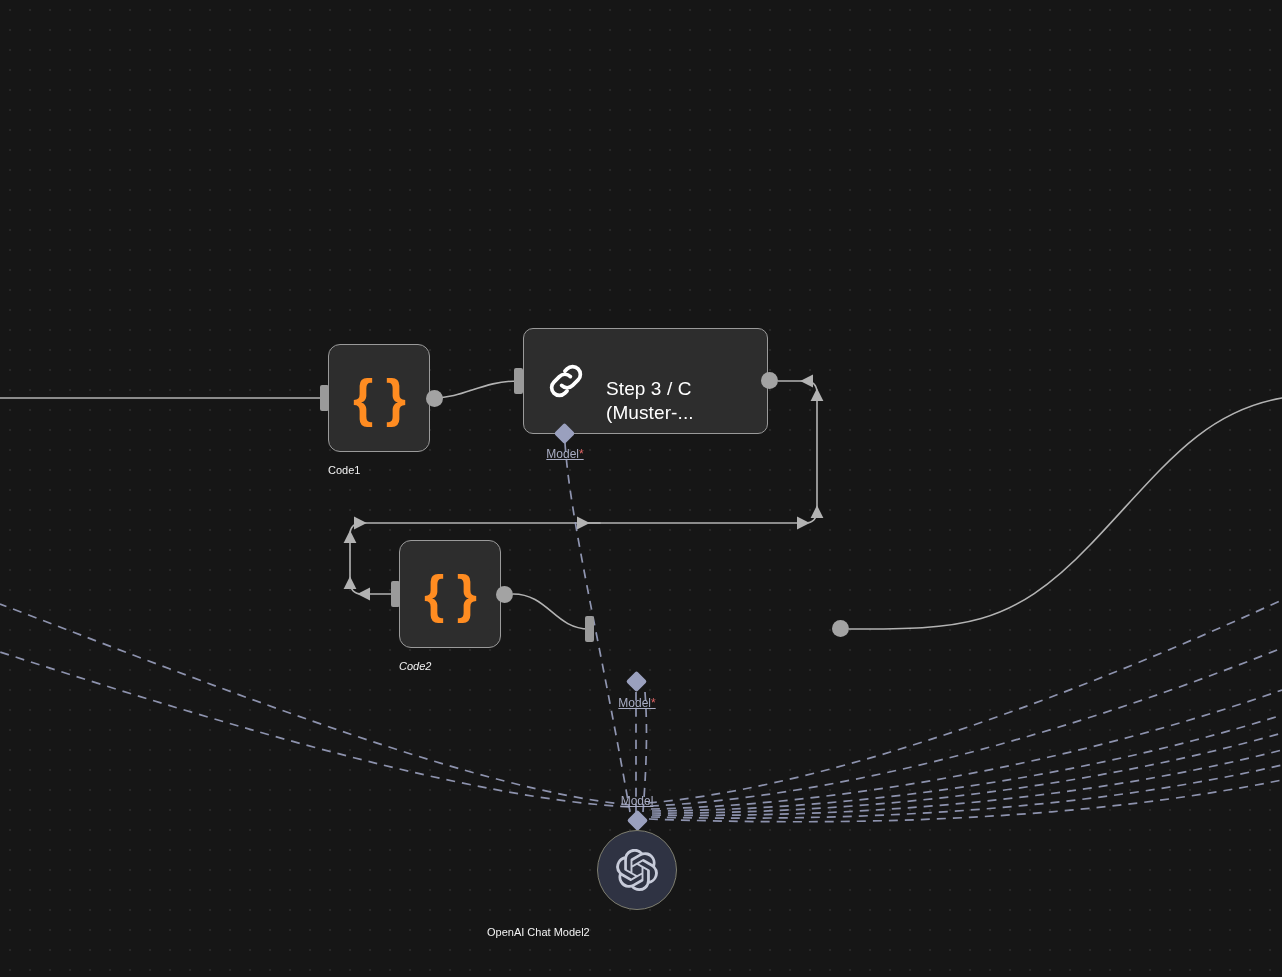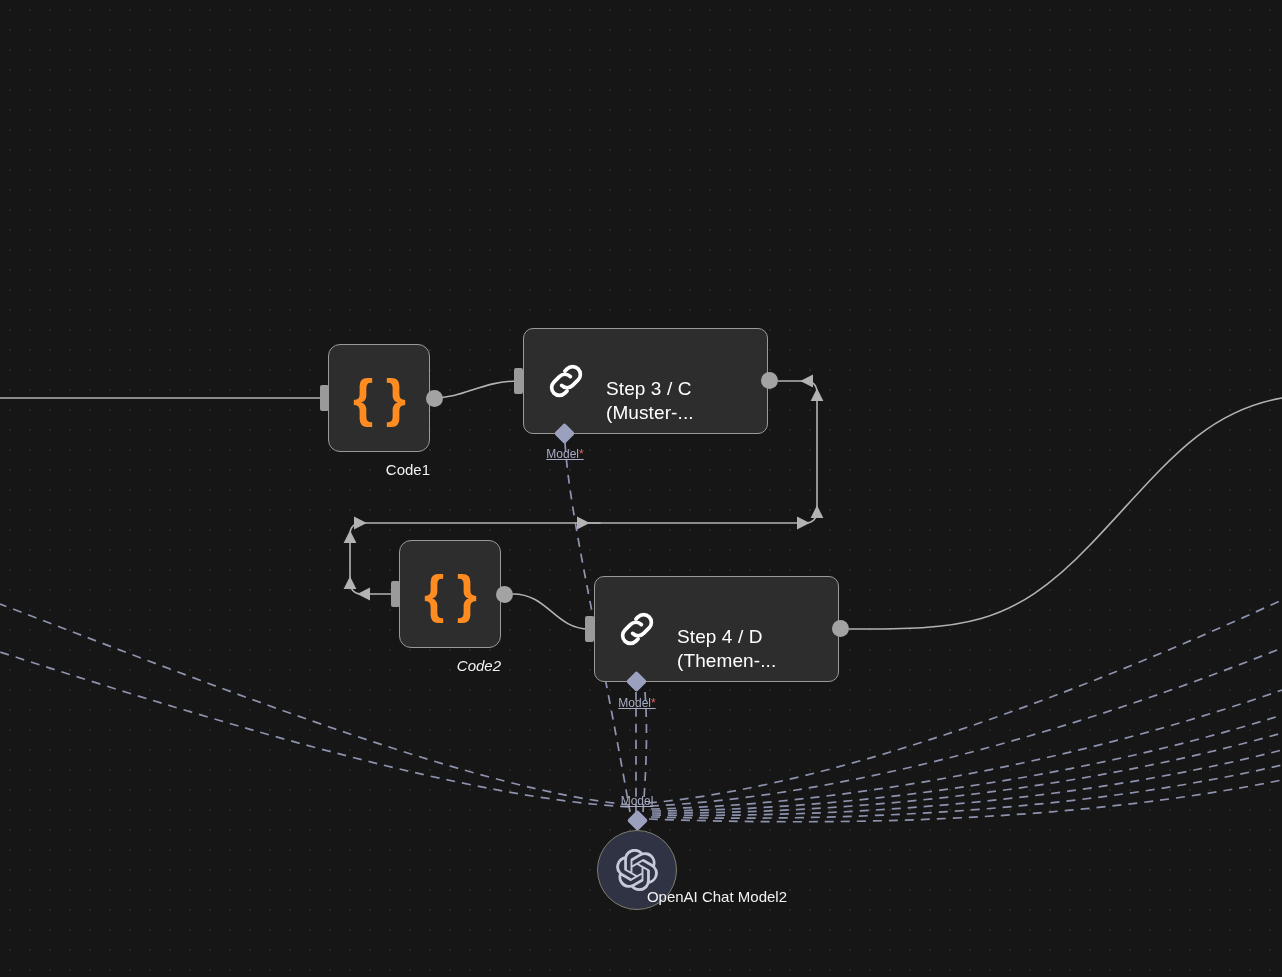--- a/index.html
+++ b/index.html
@@ -59,24 +59,24 @@
     line-height: 24px;
     letter-spacing: 0.1px;
     white-space: pre-line;
     margin-top: 40px;
   }
 
   
   .node-caption {
     position: absolute;
     color: #f2f2f2;
-    font-size: 15px;
+    font-size: 11px;
     line-height: 20px;
     white-space: nowrap;
-    text-align: right;
+    text-align: left;
   }
 
   
   .h-in {
     position: absolute;
     width: 9px;
     height: 26px;
     background: #9a9a9a;
     border-radius: 2px;
   }
@@ -213,45 +213,33 @@
 
   <div class="node square" style="left:399px; top:540px; width:102px; height:108px;">
     <div class="node-body center">
       <span class="icon-code">{ }</span>
     </div>
   </div>
   <div class="h-in" style="left:391px; top:581px;"></div>
   <div class="h-out" style="left:496px; top:586px;"></div>
   <div class="node-caption" style="left:399px; top:656px; width:102px;font-style:italic;">Code2</div>
 
-  <div class="node" style="left:594px; top:576px; width:245px; height:106px;">
-    <div class="node-body">
-      <span style="display:inline-flex;width:44px;height:44px;flex:none;">
-        <svg viewBox="0 0 24 24" width="44" height="44" fill="none" stroke="#ffffff" stroke-width="2" stroke-linecap="round">
-          <path d="M9.6 14.4a4.2 4.2 0 0 0 6 0l3-3a4.24 4.24 0 1 0-6-6l-1.2 1.2"></path>
-          <path d="M14.4 9.6a4.2 4.2 0 0 0-6 0l-3 3a4.24 4.24 0 1 0 6 6l1.2-1.2"></path>
-        </svg>
-      </span>
-      <span class="node-title">Step 4 / D
-(Themen-...</span>
-    </div>
-  </div>
   <div class="h-in" style="left:585px; top:616px;"></div>
   <div class="h-out" style="left:832px; top:620px;"></div>
   <div class="h-diamond" style="left:629px; top:674px;"></div>
   <div class="h-label" style="left:592px; top:696px; width:90px; text-align:center;">
     <span>Model</span><span class="req">*</span>
   </div>
 
   <div class="h-label" style="left:592px; top:794px; width:90px; text-align:center;">
     <span>Model</span>
   </div>
   <div class="h-diamond" style="left:630px; top:813px;"></div>
   <div class="node-round" style="left:597px; top:830px;">
     <span style="display:inline-flex;">
       <svg width="42" height="42" viewBox="0 0 24 24" fill="#c7cbd9">
         <path d="M22.28 9.82a5.98 5.98 0 0 0-.52-4.91 6.05 6.05 0 0 0-6.51-2.9A6 6 0 0 0 4.98 4.18a5.98 5.98 0 0 0-4 2.9 6.05 6.05 0 0 0 .74 7.1 5.98 5.98 0 0 0 .51 4.91 6.05 6.05 0 0 0 6.52 2.9A5.98 5.98 0 0 0 13.26 24a6.06 6.06 0 0 0 5.77-4.21 5.99 5.99 0 0 0 4-2.9 6.06 6.06 0 0 0-.75-7.07zM13.26 22.43a4.48 4.48 0 0 1-2.88-1.04l.14-.08 4.78-2.76a.79.79 0 0 0 .39-.68v-6.74l2.02 1.17a.07.07 0 0 1 .04.06v5.58a4.5 4.5 0 0 1-4.5 4.49zM3.6 18.3a4.47 4.47 0 0 1-.54-3.01l.14.09 4.79 2.76a.77.77 0 0 0 .78 0l5.84-3.37v2.33a.08.08 0 0 1-.03.07l-4.84 2.79a4.5 4.5 0 0 1-6.14-1.65zM2.34 7.9a4.49 4.49 0 0 1 2.35-1.97V11.6a.77.77 0 0 0 .38.68l5.82 3.36-2.02 1.17a.08.08 0 0 1-.07 0l-4.83-2.8A4.5 4.5 0 0 1 2.34 7.9zm16.6 3.86-5.83-3.4L15.12 7.2a.08.08 0 0 1 .07 0l4.84 2.79a4.49 4.49 0 0 1-.68 8.1v-5.66a.79.79 0 0 0-.4-.67zm2.01-3.03-.14-.09-4.78-2.79a.78.78 0 0 0-.79 0L9.4 9.23V6.9a.07.07 0 0 1 .03-.07l4.84-2.79a4.5 4.5 0 0 1 6.68 4.66zM8.3 12.87l-2.02-1.17a.08.08 0 0 1-.04-.06V6.07a4.5 4.5 0 0 1 7.37-3.45l-.14.08L8.69 5.46a.79.79 0 0 0-.39.68zm1.1-2.37 2.6-1.5 2.6 1.5v3l-2.6 1.5-2.6-1.5z"></path>
       </svg>
     </span>
   </div>
-  <div class="node-caption" style="left:487px; top:887px; width:300px;">OpenAI Chat Model2</div>
+  <div class="node-caption" style="left:487px; top:922px; width:300px;">OpenAI Chat Model2</div>
 
 </div>
 
 </body></html>

